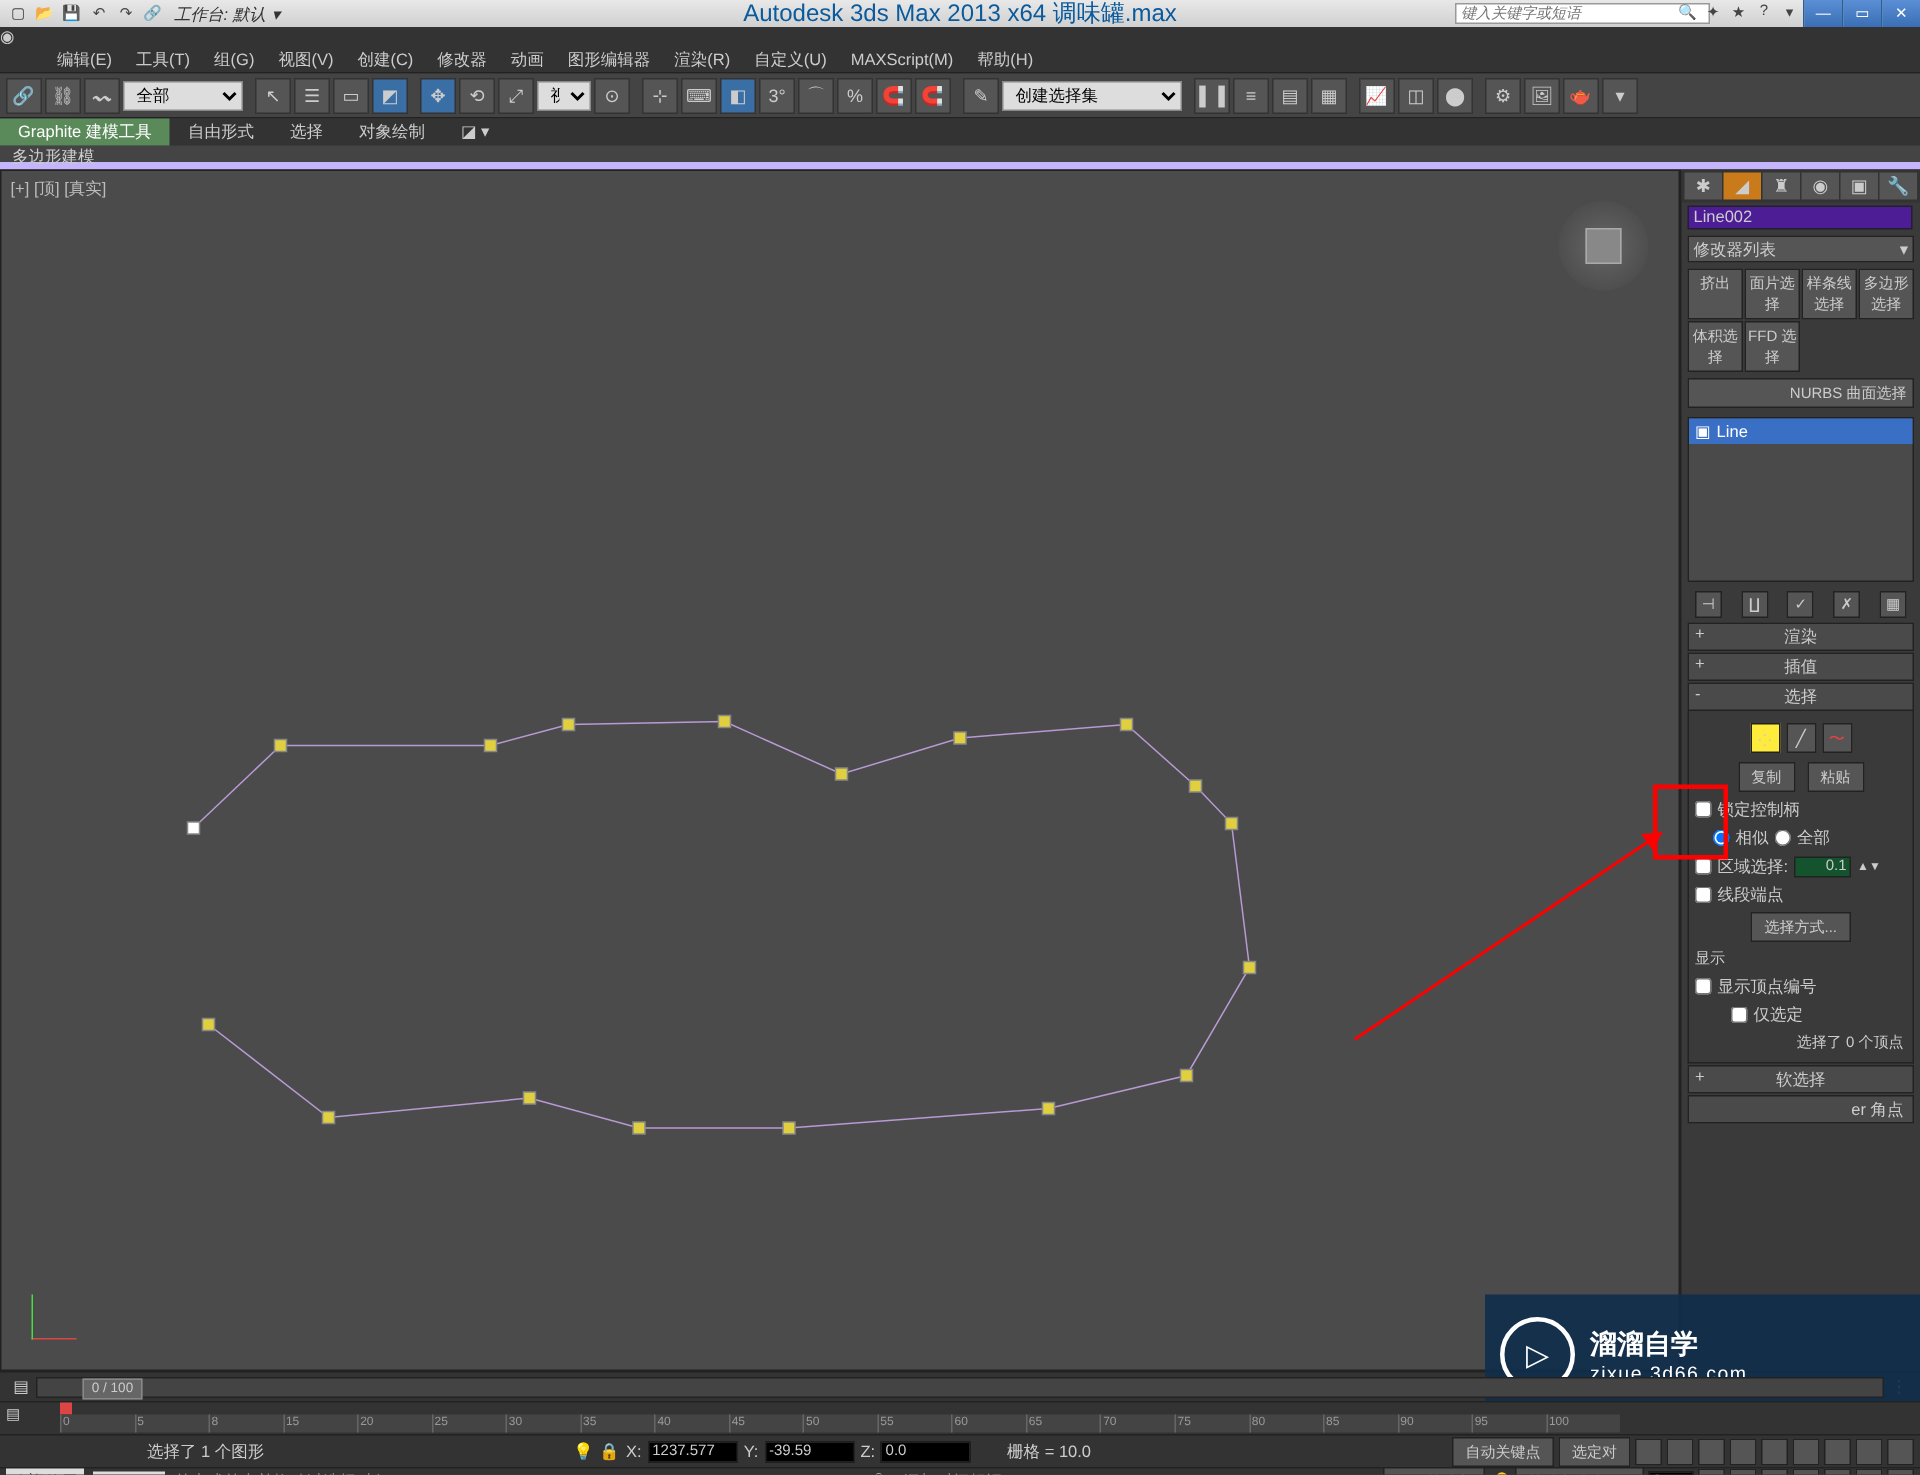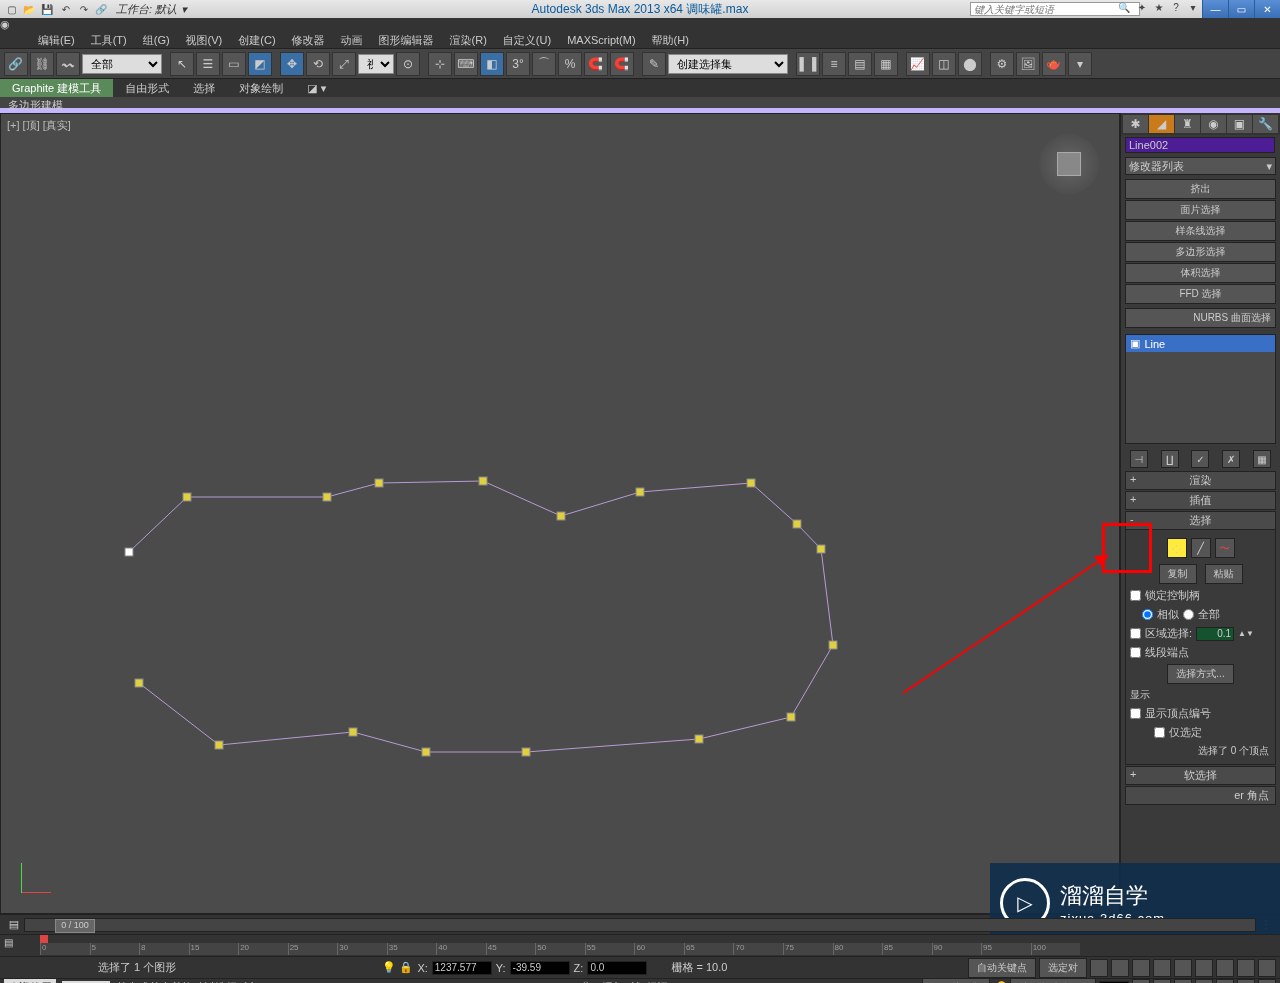--- a/index.html
+++ b/index.html
@@ -3,21 +3,21 @@
 <meta charset="utf-8">
 <style>
 * { margin: 0; padding: 0; box-sizing: border-box; font-family: "Microsoft YaHei", Arial, sans-serif; font-size: 11px; }
 body { background: #333; color: #ccc; width: 1280px; height: 983px; overflow: hidden; position: relative; }
 
 
 .titlebar { height: 18px; background: linear-gradient(#e8e8e8, #d0d0d0); display: flex; align-items: center; position: relative; }
 .titlebar .qat { display: flex; gap: 2px; padding-left: 4px; }
 .titlebar .qat-icon { width: 16px; height: 16px; display: flex; align-items: center; justify-content: center; font-size: 10px; color: #444; }
 .titlebar .workspace { margin-left: 6px; font-size: 11px; color: #333; display: flex; align-items: center; gap: 4px; font-style: italic; }
-.titlebar .title-center { position: absolute; left: 50%; transform: translateX(-50%); color: #0a5a9c; font-size: 12px; }
+.titlebar .title-center { position: absolute; left: 50%; transform: translateX(-50%); color: #0a5a9c; font-size: 16px; }
 .titlebar .search-box { position: absolute; right: 140px; width: 170px; height: 14px; background: #fff; border: 1px solid #999; font-style: italic; color: #888; padding: 0 3px; font-size: 10px; }
 .titlebar .right-icons { position: absolute; right: 80px; display: flex; gap: 3px; }
 .titlebar .right-icons span { width: 14px; height: 14px; font-size: 10px; color: #444; text-align: center; }
 .titlebar .winbtns { position: absolute; right: 0; display: flex; }
 .titlebar .winbtns div { width: 26px; height: 18px; background: linear-gradient(#5a8fd6, #3a6fb6); display: flex; align-items: center; justify-content: center; color: #fff; font-size: 10px; border-left: 1px solid #2a5f96; }
 
 
 .menubar { height: 18px; background: #333; display: flex; align-items: center; padding-left: 30px; gap: 0; border-bottom: 1px solid #222; }
 .menubar .menu-item { padding: 0 8px; color: #ccc; font-size: 11px; line-height: 18px; }
 
@@ -52,21 +52,21 @@
 
 
 .command-panel { width: 160px; background: #3a3a3a; display: flex; flex-direction: column; border-left: 1px solid #222; }
 .cp-tabs { height: 22px; background: #333; display: flex; gap: 1px; padding: 2px; }
 .cp-tab { flex: 1; background: #555; display: flex; align-items: center; justify-content: center; font-size: 12px; color: #ccc; }
 .cp-tab.active { background: #c97a1a; }
 .cp-name-row { padding: 2px 4px; display: flex; gap: 2px; }
 .cp-name { flex: 1; background: #4c1d95; border: 1px solid #222; color: #ccc; padding: 1px 3px; height: 16px; }
 .cp-color { width: 14px; height: 14px; background: #d4a; }
 .cp-dropdown { margin: 2px 4px; height: 18px; background: #555; border: 1px solid #222; color: #ccc; padding: 0 3px; display: flex; align-items: center; justify-content: space-between; }
-.cp-btn-grid { display: grid; grid-template-columns: 1fr; gap: 1px; padding: 2px 4px; }
+.cp-btn-grid { display: grid; grid-template-columns: 1fr 1fr 1fr 1fr; gap: 1px; padding: 2px 4px; }
 .cp-btn { background: #555; border: 1px solid #222; color: #ccc; text-align: center; padding: 2px 0; font-size: 10px; }
 .cp-nurbs { margin: 2px 4px; background: #555; border: 1px solid #222; color: #ccc; text-align: right; padding: 2px 4px; font-size: 10px; }
 .cp-stack { margin: 4px; height: 110px; background: #4a4a4a; border: 1px solid #222; }
 .cp-stack-item { background: #3a6fc6; color: #fff; padding: 2px 4px; font-size: 11px; display: flex; align-items: center; gap: 4px; }
 .cp-stack-toolbar { margin: 2px 4px; display: flex; gap: 3px; justify-content: space-around; }
 .cp-stack-toolbar span { width: 18px; height: 18px; background: #555; border: 1px solid #222; display: flex; align-items: center; justify-content: center; font-size: 10px; }
 .cp-rollup { margin: 0 4px; }
 .cp-rollup-header { background: #4a4a4a; border: 1px solid #222; color: #ccc; text-align: center; padding: 1px 0; font-size: 11px; position: relative; margin-top: 1px; }
 .cp-rollup-header .sign { position: absolute; left: 4px; }
 .cp-rollup-body { background: #3a3a3a; border: 1px solid #222; border-top: none; padding: 4px; }
@@ -77,21 +77,21 @@
 .cp-row input[type=checkbox], .cp-row input[type=radio] { width: 11px; height: 11px; }
 .cp-spinner { width: 38px; height: 14px; background: #14532d; border: 1px solid #222; color: #ccc; text-align: right; padding: 0 2px; font-size: 10px; }
 .cp-btn-wide { background: #555; border: 1px solid #222; color: #ccc; text-align: center; padding: 2px 8px; font-size: 10px; }
 .cp-group-label { color: #ccc; font-size: 10px; padding: 2px 0; }
 .cp-sel-info { text-align: right; color: #ccc; font-size: 10px; padding: 2px; }
 
 
 .watermark { position: absolute; right: 0; bottom: 40px; width: 290px; height: 80px; background: rgba(15, 45, 75, 0.9); display: flex; align-items: center; padding: 0 10px; gap: 10px; }
 .wm-logo { width: 50px; height: 50px; border: 3px solid #fff; border-radius: 50%; display: flex; align-items: center; justify-content: center; color: #fff; font-size: 20px; }
 .wm-text { color: #fff; }
-.wm-text .line1 { font-size: 22px; font-weight: normal; }
+.wm-text .line1 { font-size: 18px; font-weight: bold; }
 .wm-text .line2 { font-size: 13px; letter-spacing: 1px; }
 
 
 .timeline-bar { height: 20px; background: #333; display: flex; align-items: center; padding: 0 4px; border-top: 1px solid #222; }
 .time-slider { flex: 1; height: 14px; background: #444; border: 1px solid #222; position: relative; }
 .time-handle { position: absolute; left: 30px; width: 40px; height: 14px; background: #666; border: 1px solid #888; text-align: center; font-size: 9px; color: #ccc; }
 .track-bar { height: 22px; background: #333; position: relative; border-top: 1px solid #222; }
 .track-ruler { position: absolute; top: 8px; left: 40px; right: 200px; height: 12px; background: #444; display: flex; }
 .track-tick { flex: 1; border-left: 1px solid #666; font-size: 8px; color: #999; padding-left: 1px; }
 .track-key { position: absolute; left: 40px; top: 0; width: 8px; height: 8px; background: #d44; }

